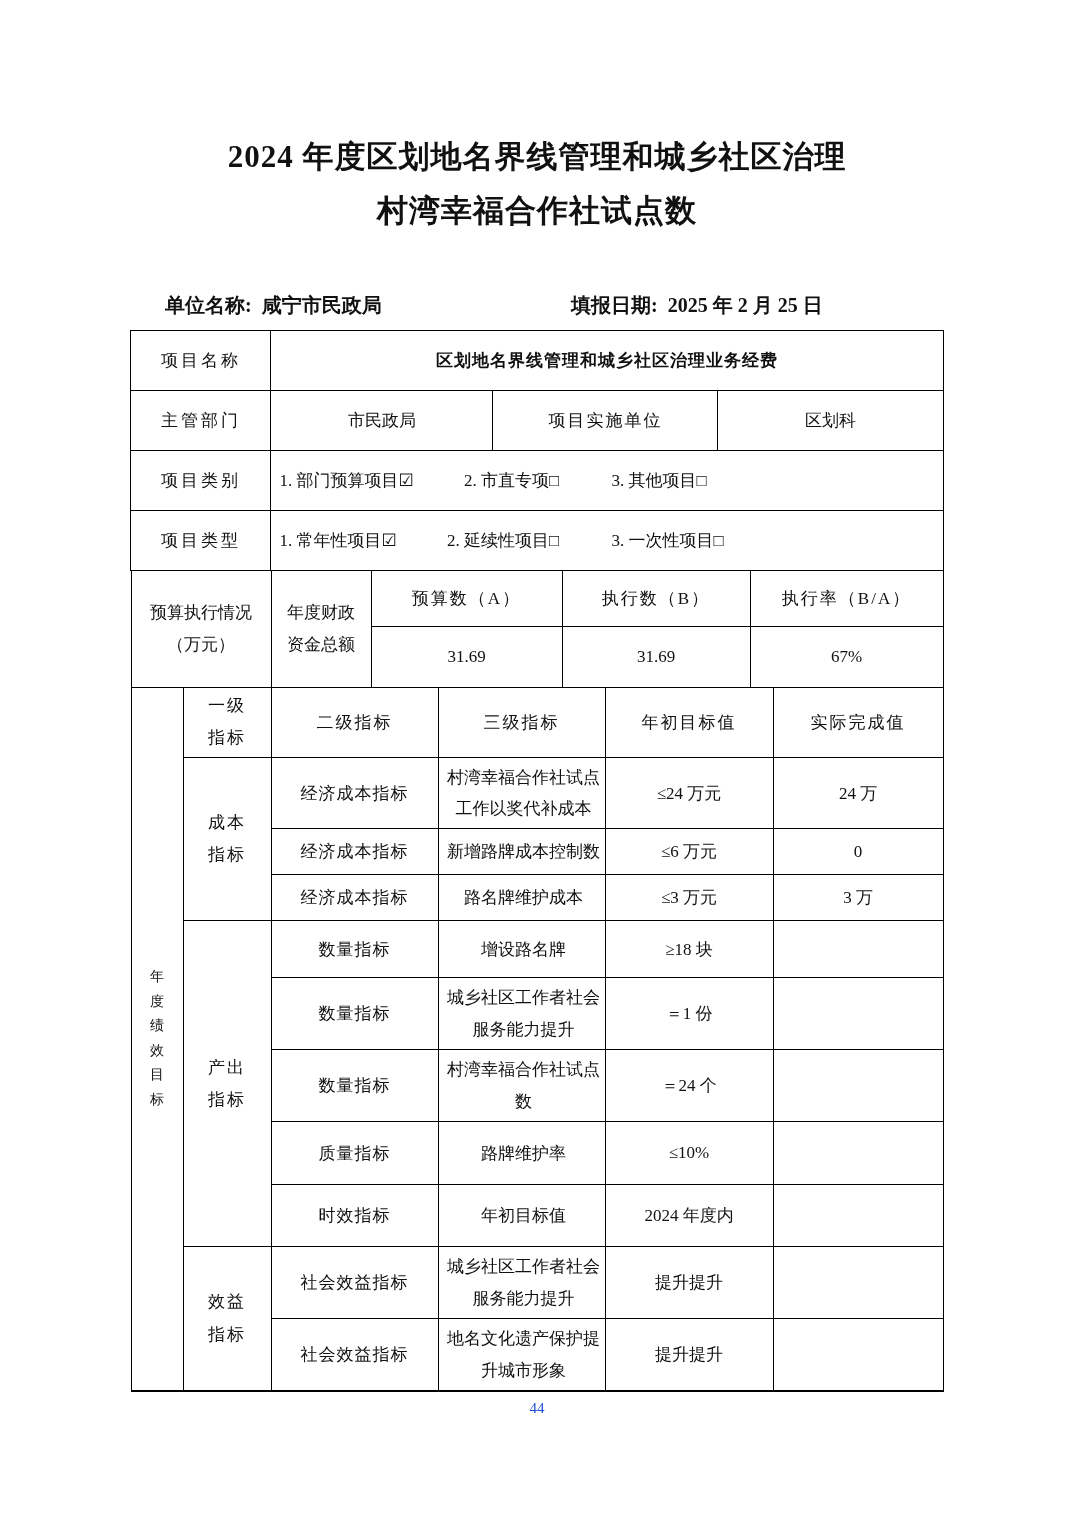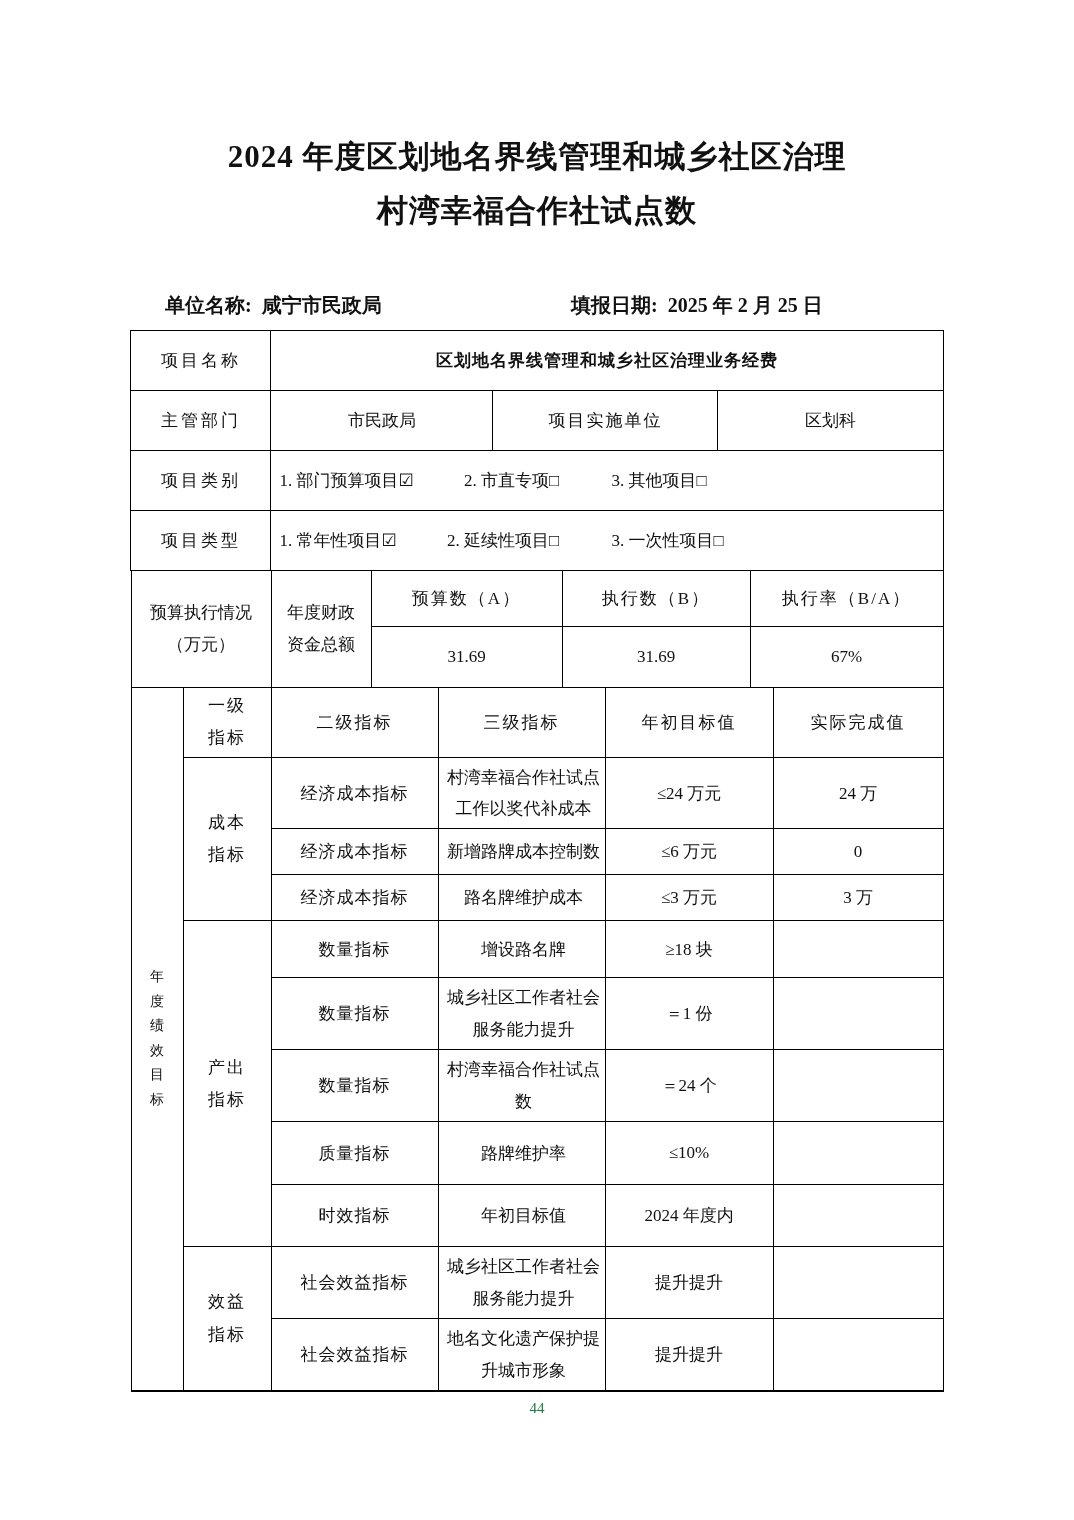--- a/index.html
+++ b/index.html
@@ -82,21 +82,21 @@
   }
 
   
   .page-number{
     position:absolute;
     top:1400px;
     left:0;
     width:100%;
     text-align:center;
     font-size:15px;
-    color:#15803d;
+    color:#1d4ed8;
   }
 </style>
 </head>
 <body>
 
 <div class="page">
 
   <div class="doc-title">
     <span>2024 年度区划地名界线管理和城乡社区治理</span>
     <span>村湾幸福合作社试点数</span>

